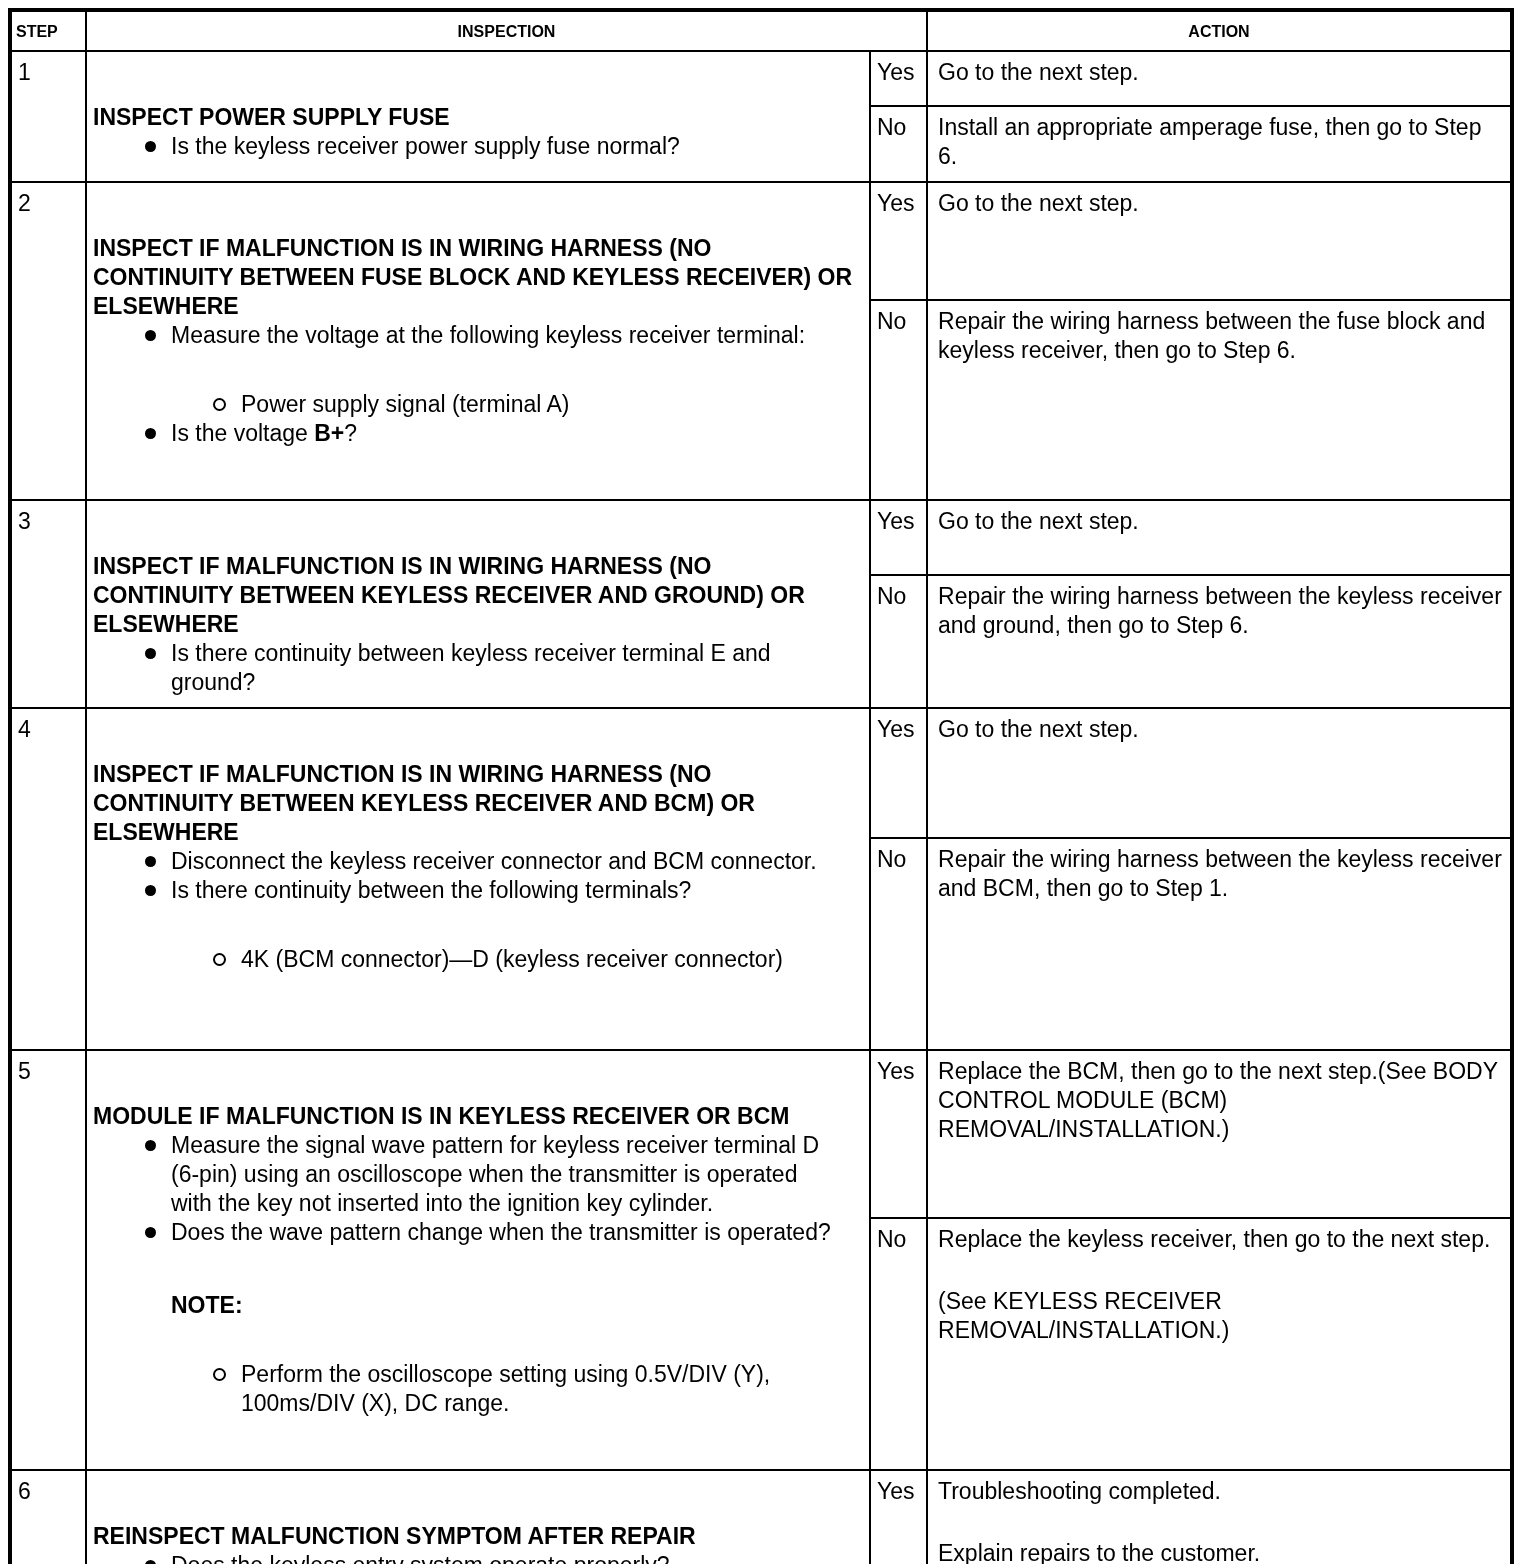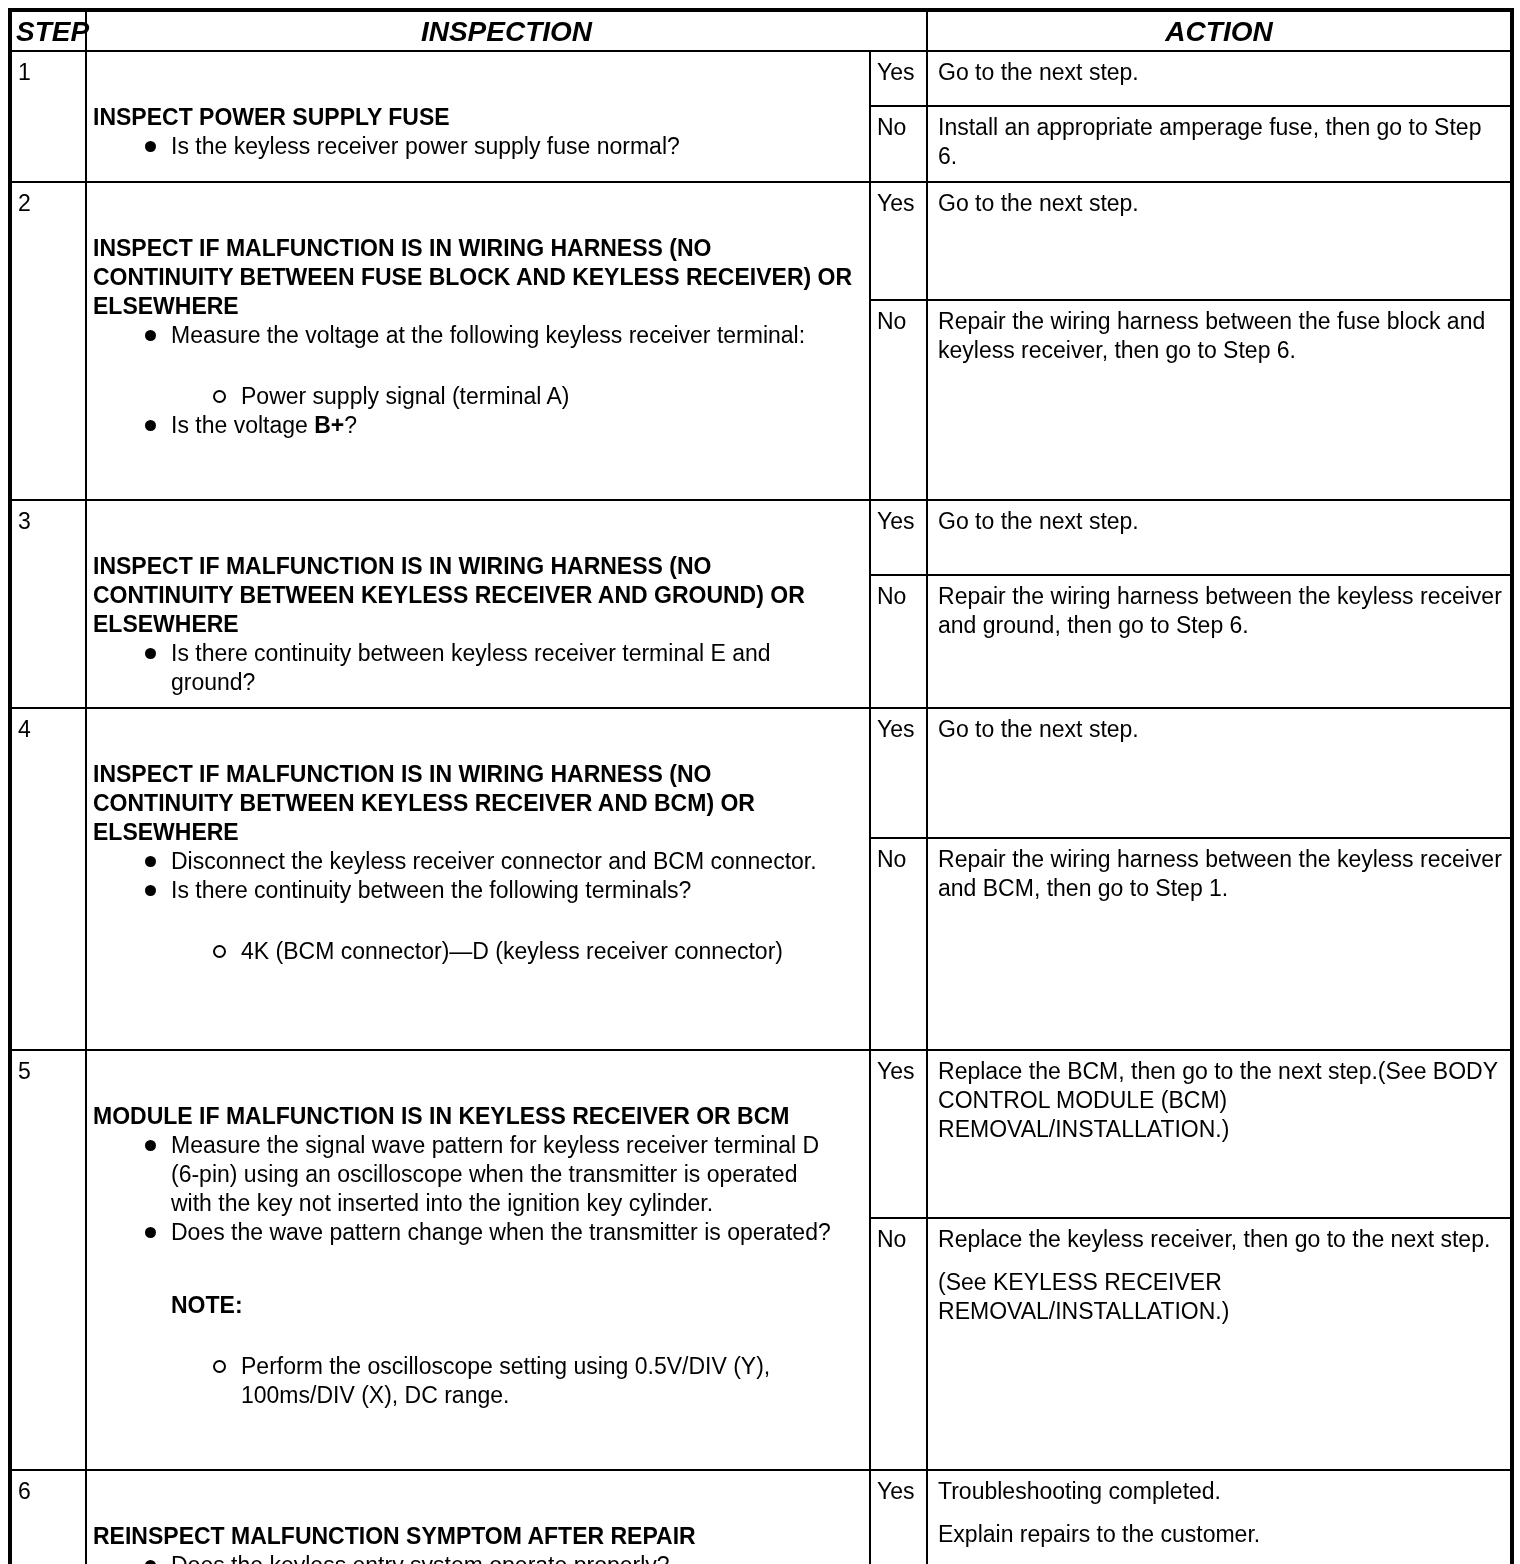--- a/index.html
+++ b/index.html
@@ -27,26 +27,25 @@
   col.c-action { width: 585px; }
   th, td {
     border: 2px solid #000;
     vertical-align: top;
     font-size: 23px;
     line-height: 29px;
     padding: 0;
   }
   th {
     font-weight: bold;
-    font-size: 28px;
+    font-size: 16px;
     text-align: center;
     height: 34px;
     vertical-align: middle;
     padding: 2px 4px;
-    font-style: italic;
   }
   th.h-step { text-align: left; padding-left: 4px; }
   td.step {
     padding: 6px 4px 4px 6px;
   }
   td.insp {
     padding: 7px 6px 10px 6px;
   }
   td.yn {
     padding: 6px 2px 2px 6px;
@@ -75,37 +74,37 @@
   .item.bullet .marker {
     left: 52px;
     top: 9px;
     width: 11px;
     height: 11px;
     border-radius: 50%;
     background: #000;
   }
   .item.sub {
     padding-left: 148px;
-    margin-top: 32px;
+    margin-top: 40px;
   }
   .item.sub .txt { max-width: 600px; }
   .item.sub .marker {
     left: 120px;
     top: 8px;
     width: 9px;
     height: 9px;
     border-radius: 50%;
     background: transparent;
     border: 2.5px solid #000;
   }
   .item.note {
     margin-top: 44px;
     font-weight: bold;
   }
-  .para + .para { margin-top: 14px; }
+  .para + .para { margin-top: 33px; }
   b { font-weight: bold; }
 </style>
 </head>
 <body>
 
 <table class="troubleshoot">
   <colgroup>
     <col class="c-step">
     <col class="c-insp">
     <col class="c-yn">

